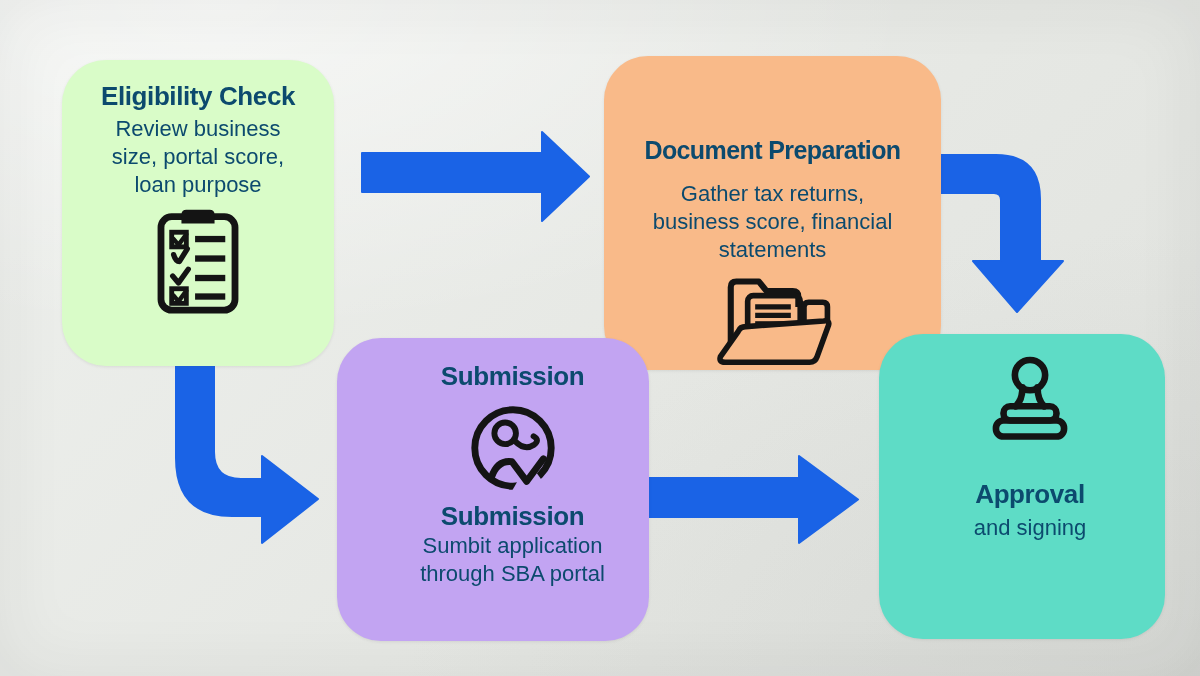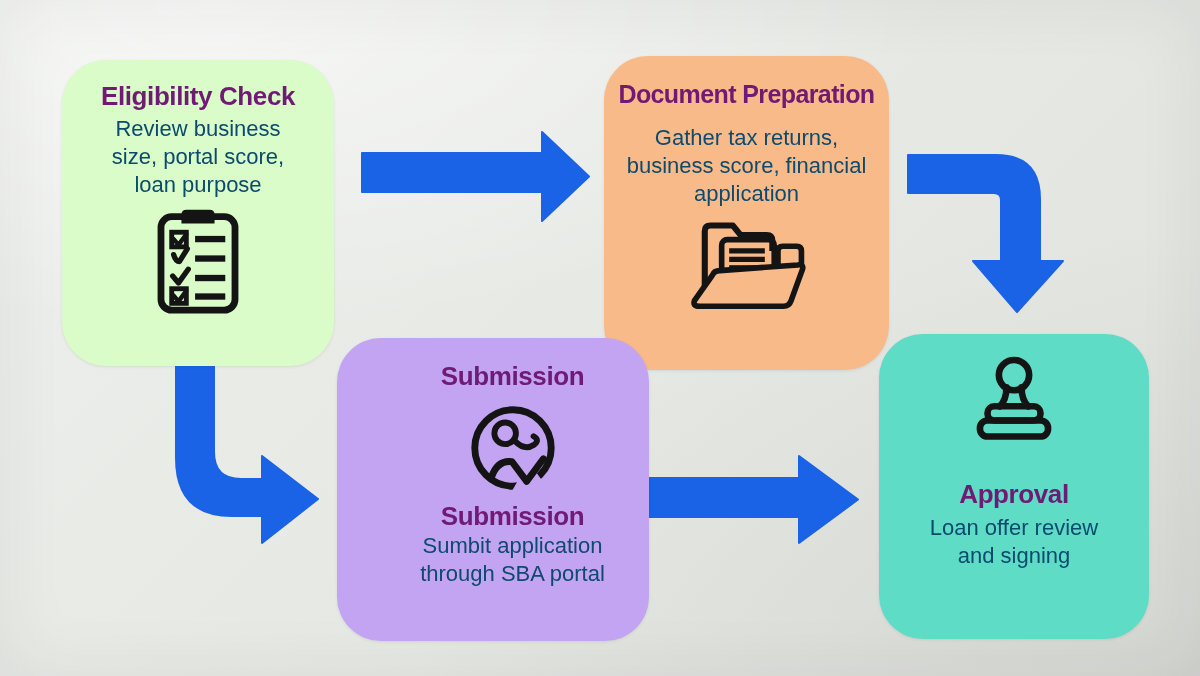--- a/index.html
+++ b/index.html
@@ -20,42 +20,42 @@
     box-shadow:inset 0 0 70px rgba(40,45,40,.07);
   }
   .box{
     position:absolute;border-radius:44px;
     display:flex;flex-direction:column;align-items:center;
     text-align:center;color:#151515;
     box-shadow:0 1px 3px rgba(60,60,60,.10);
   }
   .box-title{
     margin:0;font-size:26px;font-weight:700;letter-spacing:-.4px;
-    line-height:1.15;color:#701a75;white-space:nowrap;
+    line-height:1.15;color:#0c4a6e;white-space:nowrap;
   }
   .box-desc{font-size:22px;font-weight:500;line-height:1.27;color:#0c4a6e;}
   .box-desc div{white-space:nowrap;}
   .icon{display:block;line-height:0;}
   .icon svg{stroke:#141414;}
 
   #box-eligibility{left:62px;top:60px;width:272px;height:284px;padding-top:22px;}
   #box-eligibility .box-desc{margin-top:3px;}
   #box-eligibility .icon{margin-top:5px;}
 
-  #box-document{left:604px;top:56px;width:285px;height:290px;padding-top:24px;}
+  #box-document{left:604px;top:56px;width:337px;height:290px;padding-top:24px;justify-content:flex-end;}
   #box-document .box-title{font-size:25px;letter-spacing:-.6px;}
   #box-document .box-desc{margin-top:15px;}
   #box-document .icon{margin-top:7px;}
 
   #box-submission{left:337px;top:338px;width:273px;height:284px;padding-top:19px;padding-left:39px;}
   #box-submission .icon{margin-top:7px;}
   #box-submission .box-title{margin-top:5px;}
   #box-submission .box-desc{}
 
-  #box-approval{left:879px;top:334px;width:270px;height:287px;padding-top:18px;}
+  #box-approval{left:879px;top:334px;width:270px;height:287px;padding-top:18px;padding-left:16px;}
   #box-approval .box-title{margin-top:26px;}
   #box-approval .box-desc{margin-top:4px;}
 
   .arrows{position:absolute;left:0;top:0;z-index:0;}
   .box{z-index:1;}
 </style>
 </head>
 <body>
 
 <div class="canvas">
@@ -90,21 +90,21 @@
         <line x1="42" y1="95" x2="73" y2="95" stroke-width="6.5"></line>
       </svg>
     </span>
   </section>
 
   <section class="box" id="box-document" style="background-color: rgb(249, 186, 137);">
     <h2 class="box-title">Document Preparation</h2>
     <div class="box-desc">
       <div>Gather tax returns,</div>
       <div>business score, financial</div>
-      <div>application</div>
+      <div>statements</div>
     </div>
     <span class="icon">
       <svg width="122" height="99" viewBox="0 0 130 105" fill="none">
         <path d="M20,90 V17 Q20,11 26,11 H50 L58,21 H86 Q92,21 92,27 V38" stroke-width="6.5" stroke-linejoin="round"></path>
         <rect x="38" y="26" width="56" height="48" rx="6" stroke-width="6"></rect>
         <line x1="46" y1="38" x2="84" y2="38" stroke-width="5.5"></line>
         <line x1="46" y1="47" x2="84" y2="47" stroke-width="5.5"></line>
         <line x1="46" y1="56" x2="76" y2="56" stroke-width="5.5"></line>
         <line x1="46" y1="65" x2="68" y2="65" stroke-width="5.5"></line>
         <path d="M98,58 V38 Q98,33 103,33 H118 Q123,33 123,38 V56" stroke-width="6" stroke-linejoin="round"></path>
@@ -136,18 +136,17 @@
       <svg width="104" height="102" viewBox="0 0 110 105" fill="none">
         <circle cx="55" cy="23" r="16" stroke-width="7"></circle>
         <path d="M47,36 C47,45 45,51 40,56" stroke-width="7" stroke-linecap="round"></path>
         <path d="M63,36 C63,45 65,51 70,56" stroke-width="7" stroke-linecap="round"></path>
         <rect x="27" y="56" width="56" height="15" rx="7" stroke-width="7"></rect>
         <rect x="19" y="71" width="72" height="17" rx="8" stroke-width="7"></rect>
       </svg>
     </span>
     <h2 class="box-title">Approval</h2>
     <div class="box-desc">
-      <div>Loan offer review</div>
       <div>and signing</div>
     </div>
   </section>
 
 </div>
 
 </body></html>

